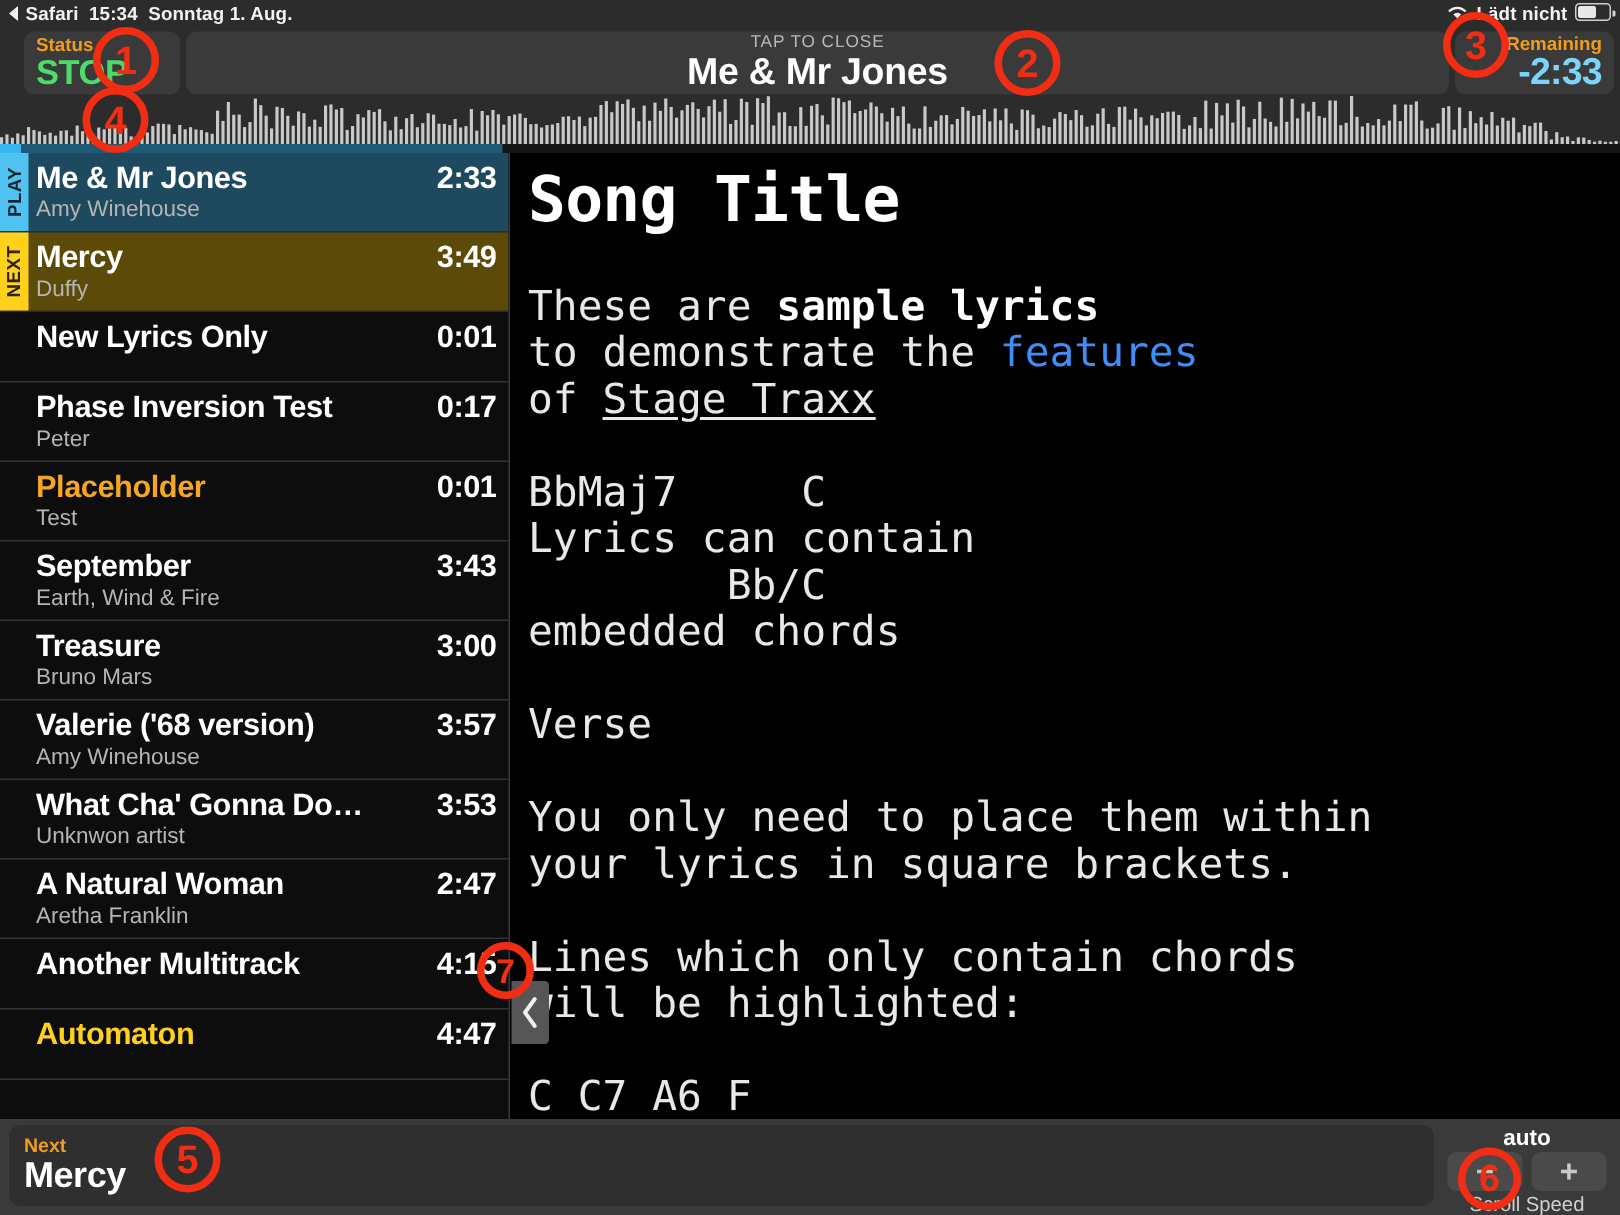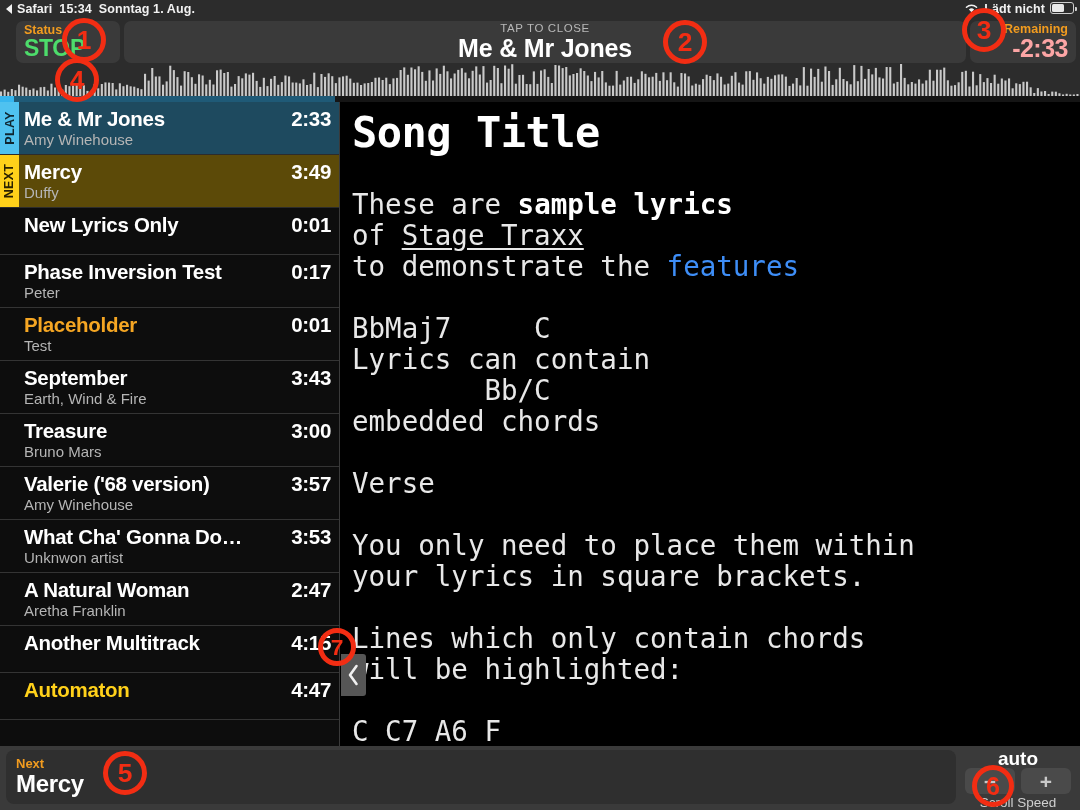--- a/index.html
+++ b/index.html
@@ -75,21 +75,21 @@
     font-size: 11.5px; color: #b8b8b8; letter-spacing: .6px;
     line-height: 13px;
   }
   .song-title-top {
     font-size: 25px; font-weight: bold; color: #ffffff;
     line-height: 27px; letter-spacing: -.2px;
   }
   .pill-remaining { width: 106px; align-items: flex-end; }
   .pill-remaining .pill-label { text-align: right; }
   .pill-remaining-val {
-    font-size: 25px; font-weight: bold; color: #fca5a5;
+    font-size: 25px; font-weight: bold; color: #7dd3fc;
     line-height: 25px; letter-spacing: -.5px; text-align: right;
   }
 
   
   .waveform-wrap {
     position: relative; width: 100%; height: 38px;
     background: #2c2c2c; overflow: hidden;
   }
   .waveform { position: absolute; inset: 0 0 6px 0; }
   .progress-track {
@@ -209,21 +209,21 @@
   .next-title {
     font-size: 24px; font-weight: bold; color: #ffffff;
     line-height: 26px; letter-spacing: -.3px;
   }
   .scroll-ctl {
     width: 112px; height: 100%;
     display: flex; flex-direction: column; align-items: center;
     justify-content: flex-start;
   }
   .scroll-auto {
-    font-size: 19px; font-weight: bold; color: #ffffff; line-height: 17px;
+    font-size: 15px; font-weight: bold; color: #ffffff; line-height: 17px;
   }
   .scroll-btns { display: flex; gap: 6px; margin-top: 1px; }
   .sbtn {
     width: 50px; height: 26px;
     background: #4a4a4a; border-radius: 6px;
     display: flex; align-items: center; justify-content: center;
     color: #c9c9c9; font-size: 21px; font-weight: bold; line-height: 21px;
   }
   .scroll-caption {
     font-size: 13.5px; color: #cfcfcf; line-height: 16px; margin-top: 1px;
@@ -683,22 +683,22 @@
             <div class="song-name accent-yellow">Automaton</div>
           </div>
           <div class="song-dur">4:47</div>
         </div>
       </div>
 
     <div class="lyricspane">
       <div class="lyr-title">Song Title</div>
       <div class="lyr-gap"></div>
       <div class="lyr"><span>These are </span><b>sample lyrics</b></div>
+      <div class="lyr"><span>to demonstrate the </span><span class="blue">features</span></div>
       <div class="lyr"><span>of </span><u>Stage Traxx</u></div>
-      <div class="lyr"><span>to demonstrate the </span><span class="blue">features</span></div>
       <div class="lyr-gap"></div>
       <div class="lyr chord">BbMaj7     C</div>
       <div class="lyr">Lyrics can contain</div>
       <div class="lyr chord">        Bb/C</div>
       <div class="lyr">embedded chords</div>
       <div class="lyr-gap"></div>
       <div class="lyr section">Verse</div>
       <div class="lyr-gap"></div>
       <div class="lyr">You only need to place them within</div>
       <div class="lyr">your lyrics in square brackets.</div>

